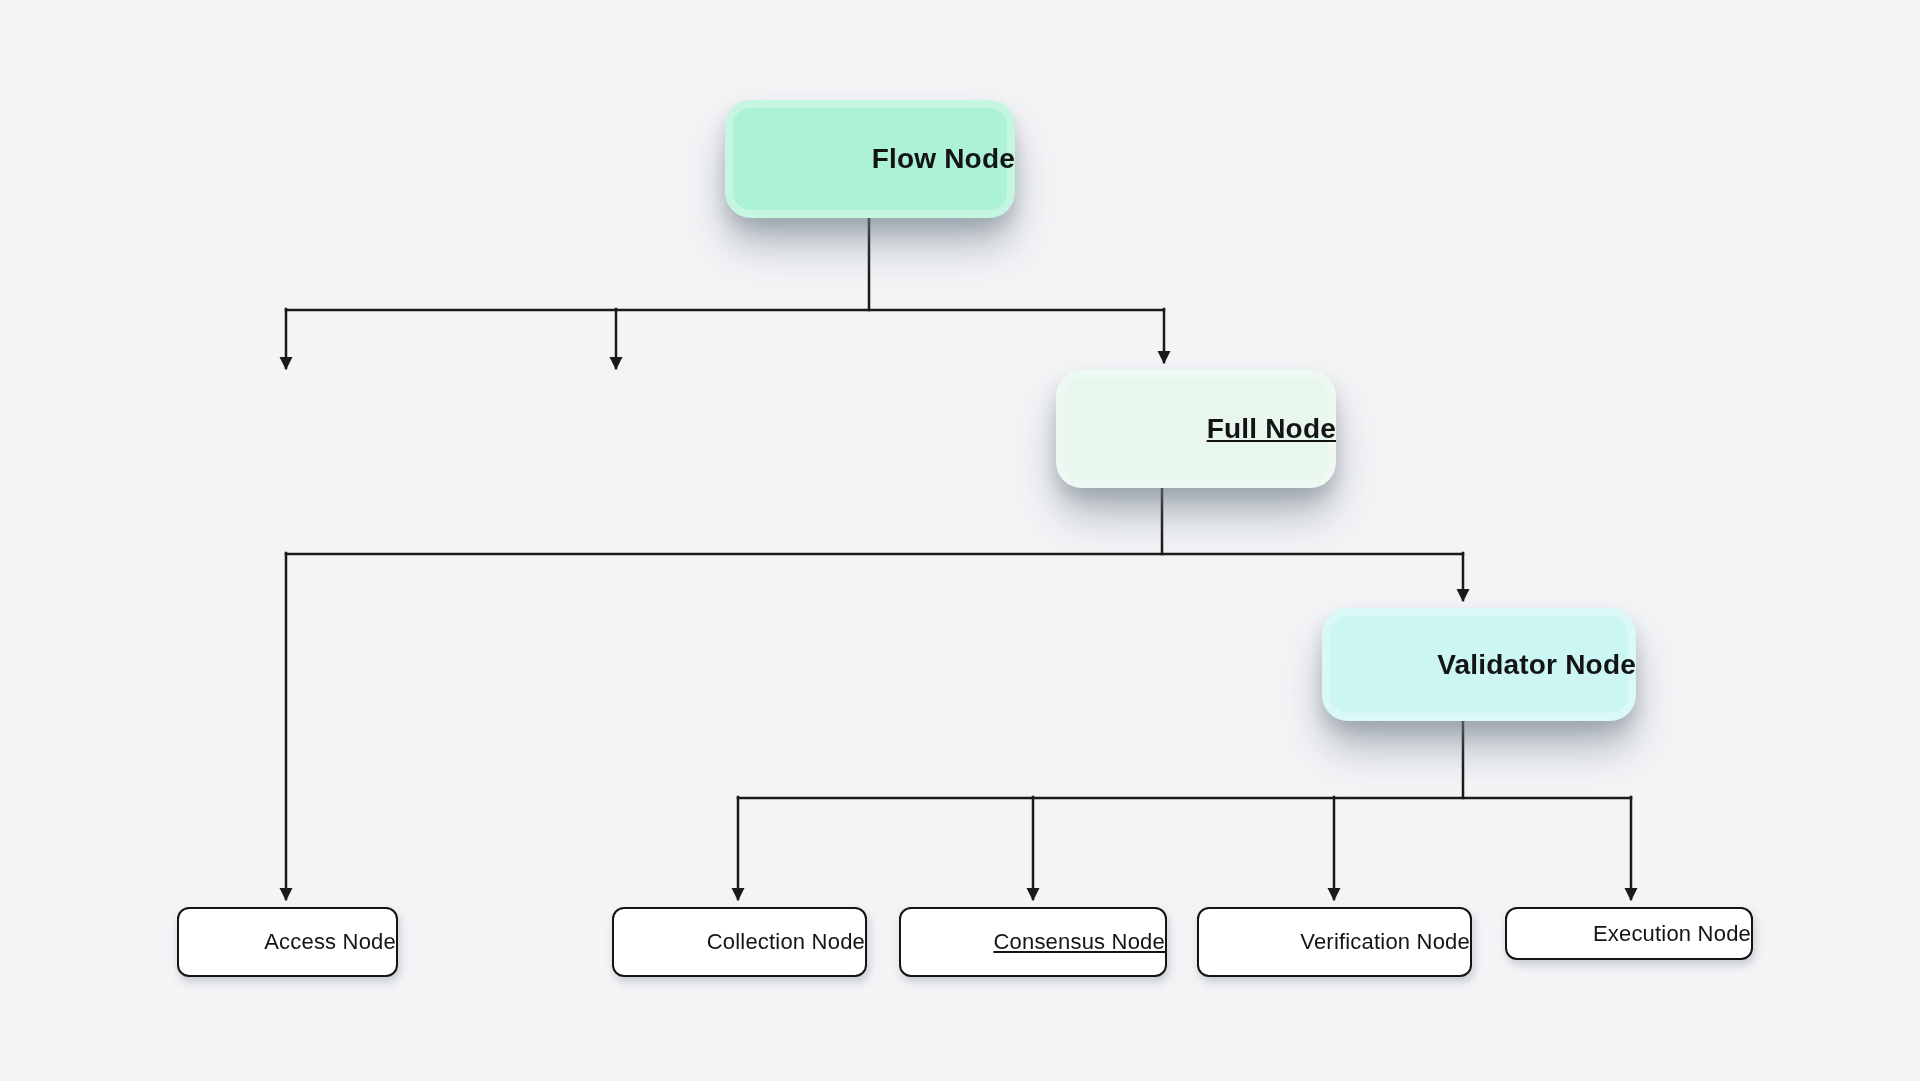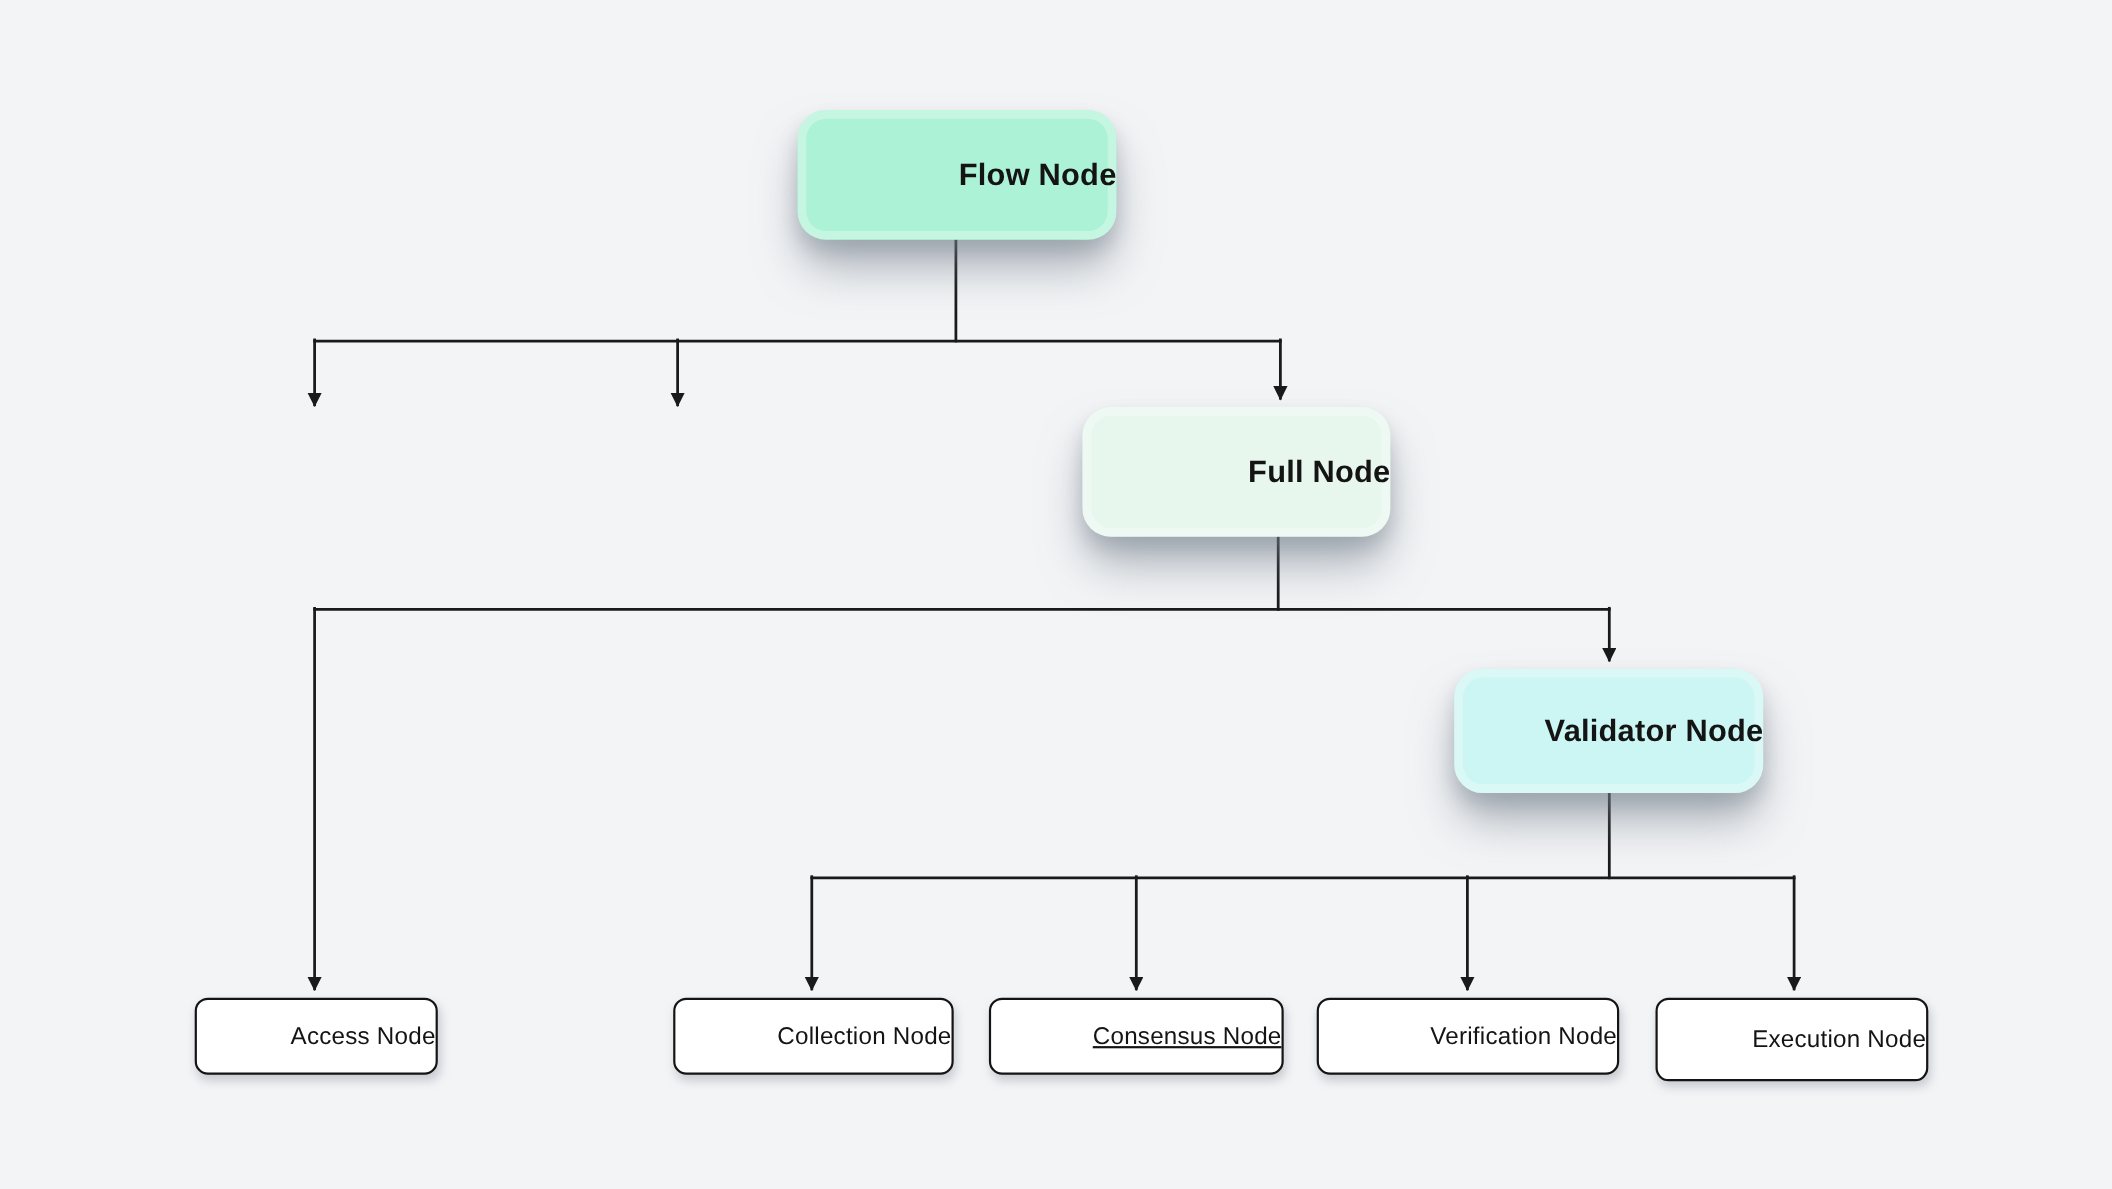--- a/index.html
+++ b/index.html
@@ -54,27 +54,27 @@
       inset 0 0 0 8px rgba(255, 255, 255, 0.30);
   }
   .fill-mint { background: #ACF2D6; }
   .fill-pale { background: #E7F7EE; }
   .fill-cyan { background: #CBF6F3; }
 
   
   .pos-flow        { left: 725px;  top: 100px; width: 290px; height: 118px; }
   .pos-light       { left: 192px;  top: 379px; width: 190px; height: 69px; }
   .pos-archive     { left: 505px;  top: 379px; width: 218px; height: 69px; }
-  .pos-full        { left: 984px; top: 370px; width: 280px; height: 118px; }
-  .pos-validator   { left: 1322px; top: 608px; width: 281px; height: 113px; padding-left: 28px; }
+  .pos-full        { left: 1056px; top: 370px; width: 280px; height: 118px; text-decoration: underline; }
+  .pos-validator   { left: 1322px; top: 608px; width: 314px; height: 113px; padding-left: 28px; }
   .pos-access      { left: 177px;  top: 907px; width: 221px; height: 70px; }
   .pos-collection  { left: 612px;  top: 907px; width: 255px; height: 70px; }
   .pos-consensus   { left: 899px;  top: 907px; width: 268px; height: 70px; text-decoration: underline; }
   .pos-verification{ left: 1197px; top: 907px; width: 275px; height: 70px; }
-  .pos-execution   { left: 1505px; top: 907px; width: 248px; height: 76px; }
+  .pos-execution   { left: 1505px; top: 907px; width: 248px; height: 53px; }
 </style>
 </head>
 <body>
 
 <div class="canvas">
 
   <svg class="connectors" viewBox="0 0 1920 1081" xmlns="http://www.w3.org/2000/svg">
     <defs>
       <marker id="arrow" markerUnits="userSpaceOnUse" markerWidth="14" markerHeight="14" refX="11" refY="6.5" orient="auto">
         <path d="M0,0 L13,6.5 L0,13 Z" fill="#1A1A1A"></path>

